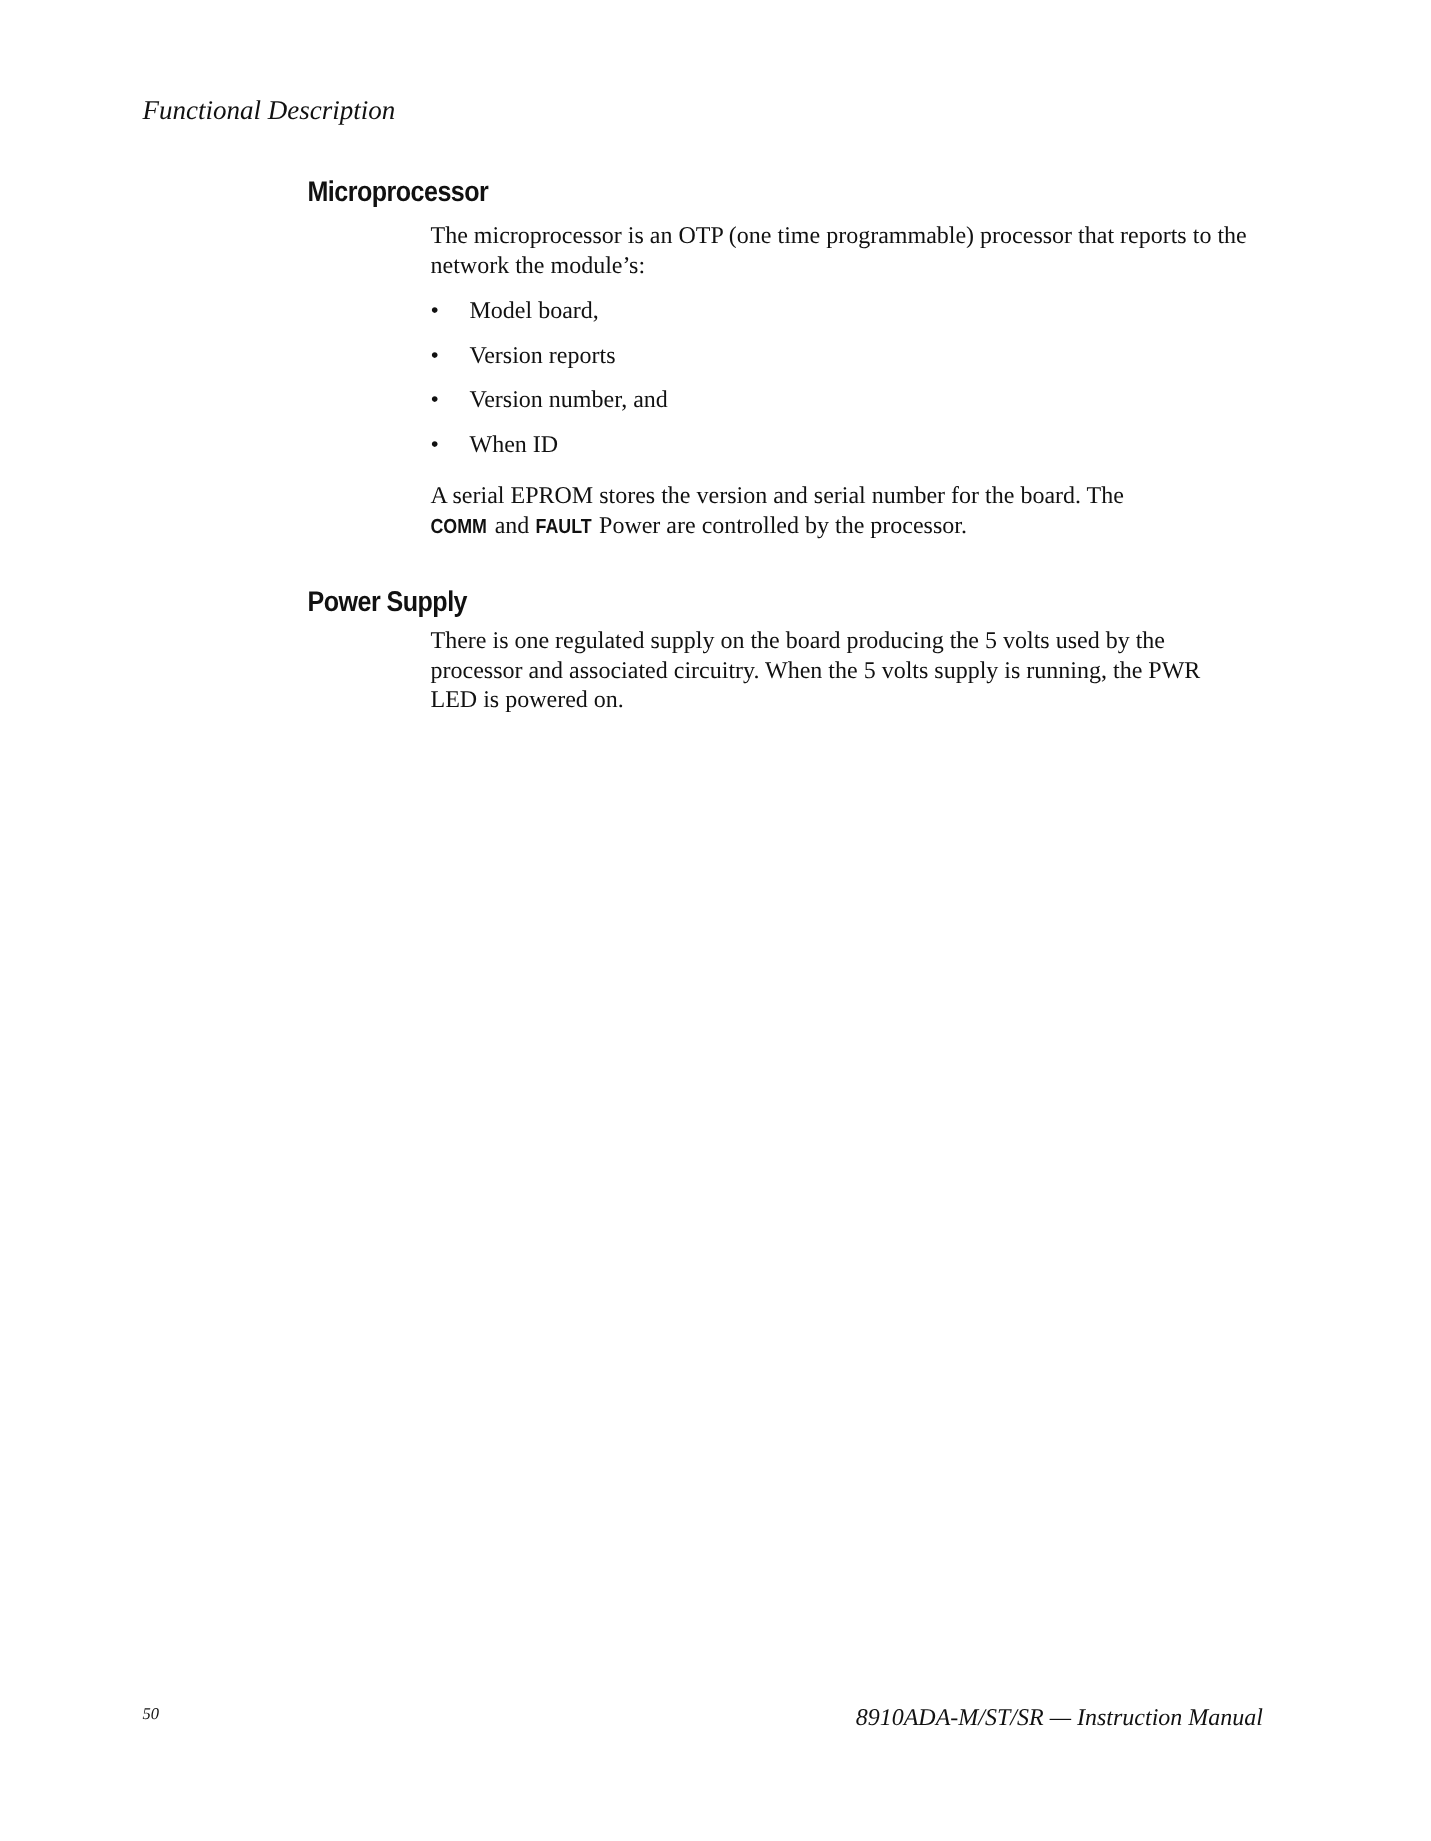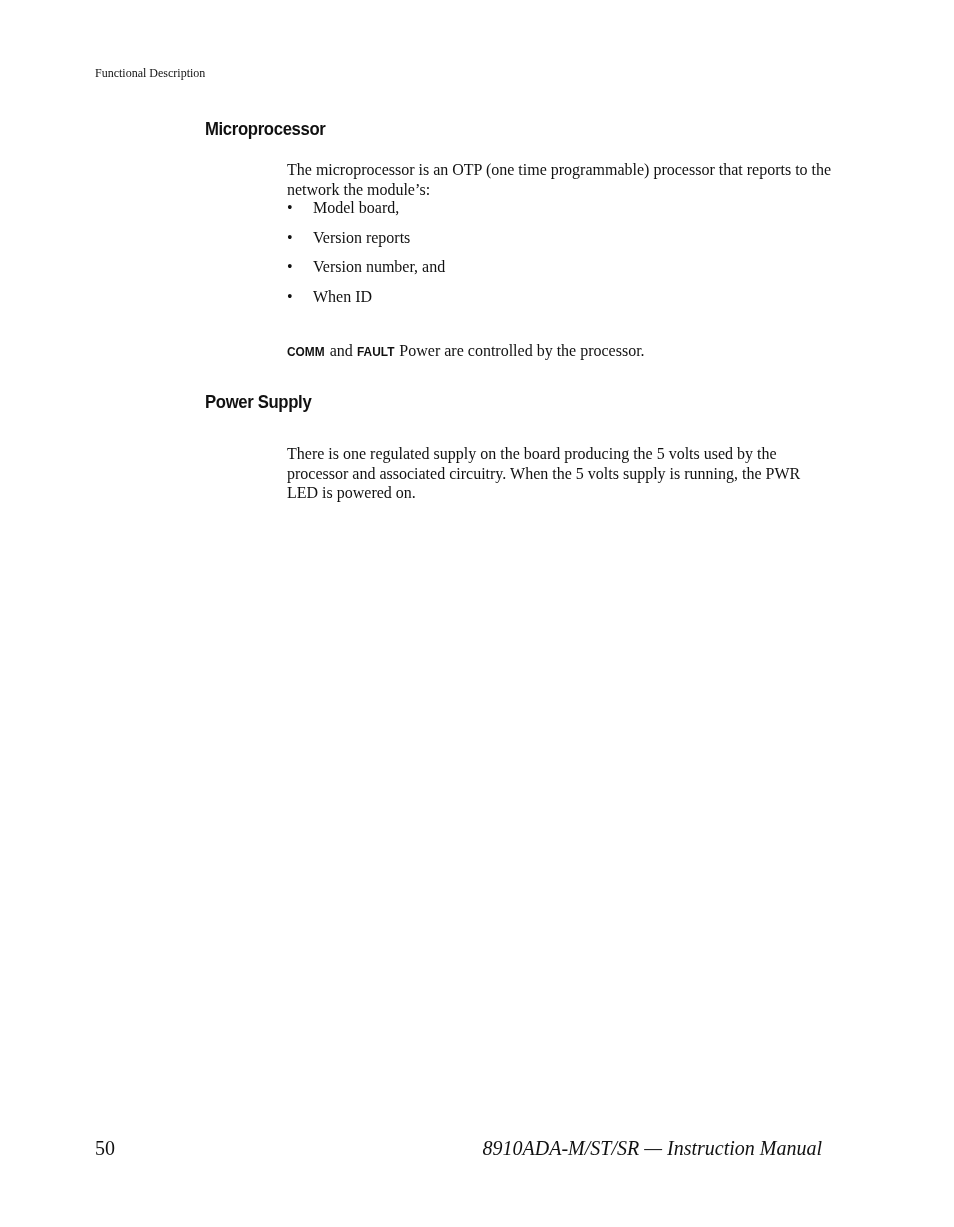--- a/index.html
+++ b/index.html
@@ -12,21 +12,22 @@
       height: 1227px;
       position: relative;
       overflow: hidden;
       color: #111111;
       font-family: "Liberation Serif", "DejaVu Serif", serif;
     }
     .running-header {
       position: absolute;
       left: 95px;
       top: 63px;
-      font-size: 12px;
+      font-style: italic;
+      font-size: 18px;
       line-height: 20px;
     }
     .section-heading {
       position: absolute;
       left: 205px;
       font-family: "Liberation Sans", "DejaVu Sans", sans-serif;
       font-weight: bold;
       font-size: 19px;
       line-height: 24px;
       letter-spacing: -0.4px;
@@ -72,58 +73,59 @@
       font-size: 13.5px;
       display: inline-block;
       transform: scaleX(0.88);
       transform-origin: left center;
       margin-right: -4px;
     }
     .footer-page {
       position: absolute;
       left: 95px;
       top: 1137px;
-      font-size: 20px;
+      font-style: italic;
+      font-size: 11px;
     }
     .footer-title {
       position: absolute;
-      right: 132px;
+      right: 112px;
       top: 1137px;
       font-style: italic;
-      font-size: 20px;
+      font-size: 16px;
     }
   </style>
 </head>
 <body>
 
 <div class="running-header">Functional Description</div>
 
 <h2 class="section-heading" style="top:117px;">Microprocessor</h2>
 
-<p class="body-text" style="top:148px;margin-top:12px;">The microprocessor is an OTP (one time programmable) processor that reports to the network the module’s:</p>
+<p class="body-text" style="top:148px;">The microprocessor is an OTP (one time programmable) processor that reports to the network the module’s:</p>
 
 <ul class="bullet-list" style="top:198px;">
   <li class="bullet-item">
     <span class="bullet-glyph">•</span>
     <span class="bullet-text">Model board,</span>
   </li>
   <li class="bullet-item">
     <span class="bullet-glyph">•</span>
     <span class="bullet-text">Version reports</span>
   </li>
   <li class="bullet-item">
     <span class="bullet-glyph">•</span>
     <span class="bullet-text">Version number, and</span>
   </li>
   <li class="bullet-item">
     <span class="bullet-glyph">•</span>
     <span class="bullet-text">When ID</span>
   </li>
 </ul>
 
-<p class="body-text" style="top:321px;"><br><span class="led-name">COMM</span><span> and </span><span class="led-name">FAULT</span><span> Power are controlled by the processor.</span></p>
+<p class="body-text" style="top:321px;"><span>A serial EPROM stores the version and serial number for the board. The</span><br><span class="led-name">COMM</span><span> and </span><span class="led-name">FAULT</span><span> Power are controlled by the processor.</span></p>
 
 <h2 class="section-heading" style="top:390px;">Power Supply</h2>
 
-<p class="body-text" style="top:444px; width:548px;">There is one regulated supply on the board producing the 5 volts used by the processor and associated circuitry. When the 5 volts supply is running, the PWR LED is powered on.</p>
+<p class="body-text" style="top:418px; width:548px;">There is one regulated supply on the board producing the 5 volts used by the processor and associated circuitry. When the 5 volts supply is running, the PWR LED is powered on.</p>
 
 <div class="footer-page">50</div>
 <div class="footer-title">8910ADA-M/ST/SR — Instruction Manual</div>
 
 </body></html>

